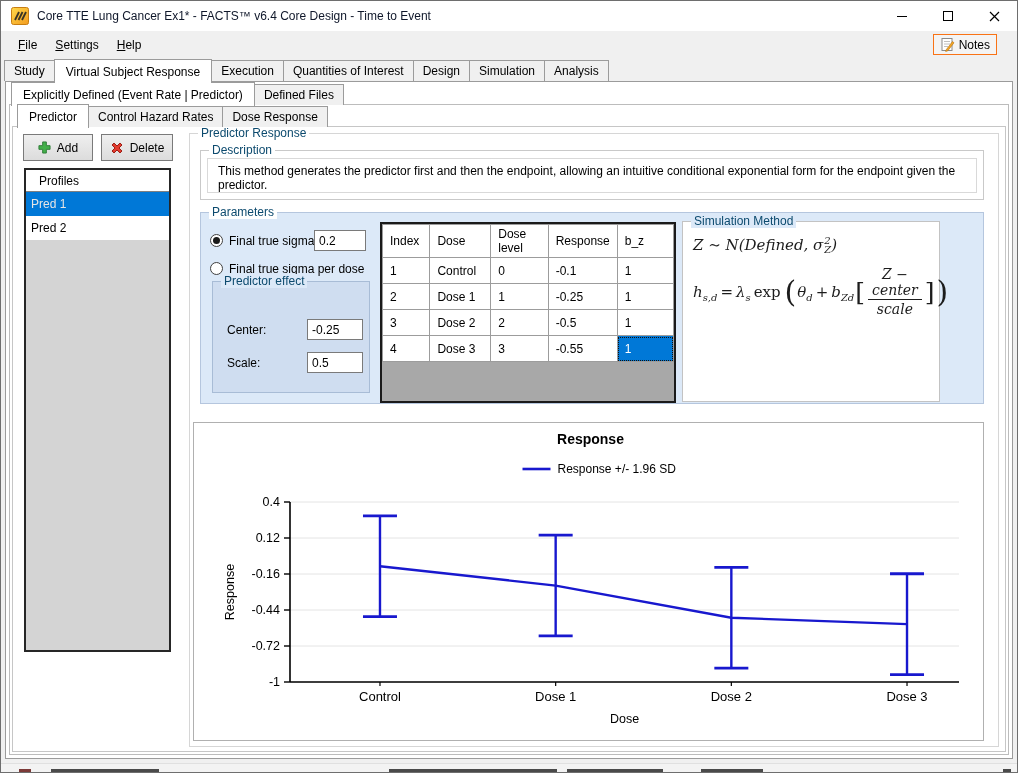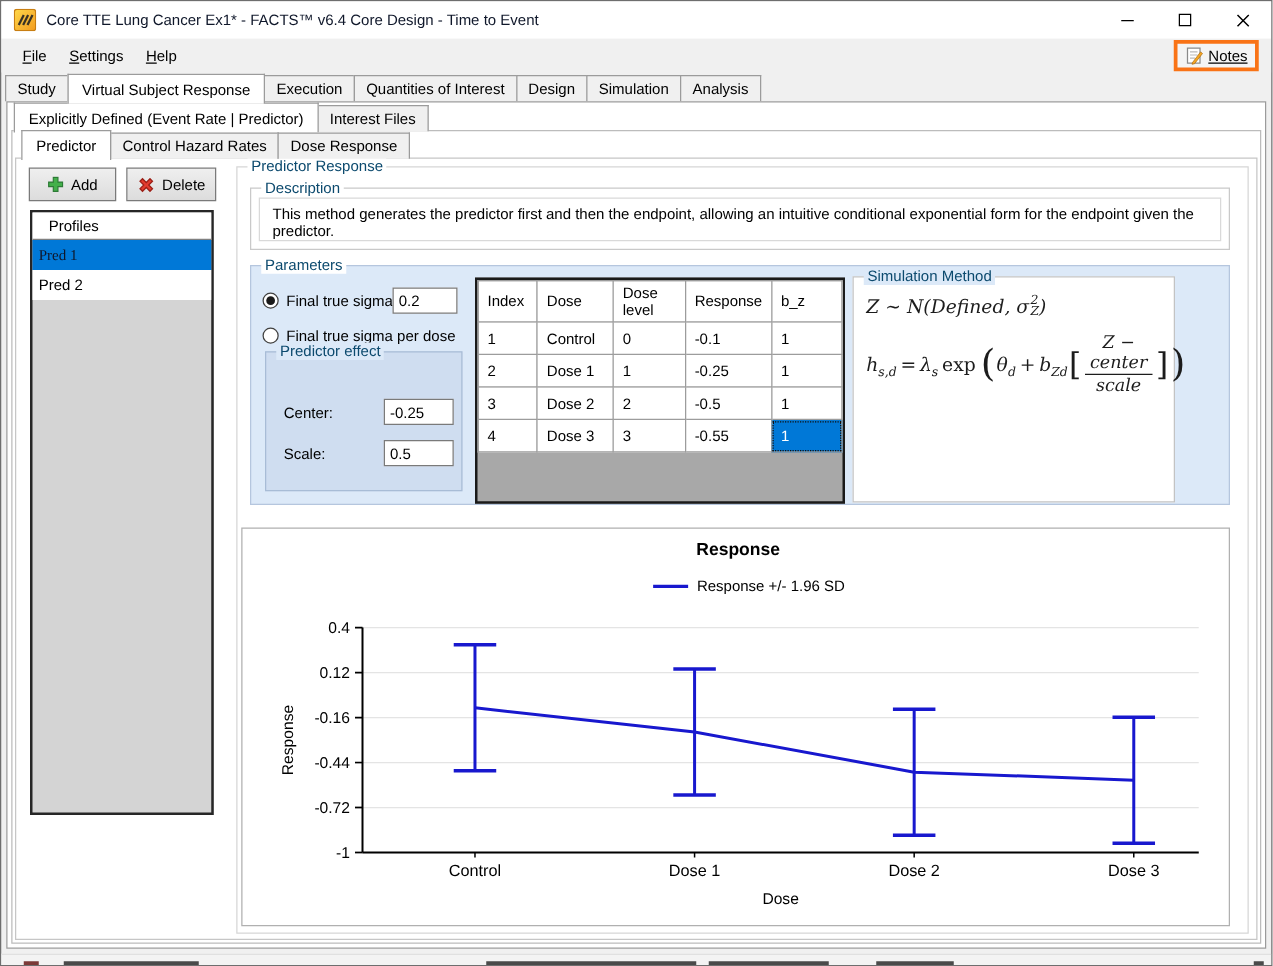--- a/index.html
+++ b/index.html
@@ -14,22 +14,22 @@
   .title-text { font-size:12px; color:#0f172a; }
   .winbtns { margin-left:auto; display:flex; height:30px; }
   .wbtn { width:46px; height:30px; display:flex; align-items:center; justify-content:center; }
   .g-min { width:10px; height:1px; background:#000; }
   .g-max { width:10px; height:10px; border:1px solid #000; }
 
   
   .menubar { position:absolute; left:0; top:30px; right:0; height:27px; background:#f0f0f0;
              display:flex; align-items:center; padding-left:8px; }
   .menu-item { padding:5px 9px; }
-  .notes-btn { margin-left:auto; margin-right:10px; display:flex; align-items:center; gap:4px;
-               padding:2px 6px; border:3px solid #f97316; background:#f4f4f4;text-decoration:underline; }
+  .notes-btn { margin-left:auto; margin-right:20px; display:flex; align-items:center; gap:4px;
+               padding:2px 6px; border:1px solid #f97316; background:#f4f4f4; }
 
   
   .tabs { display:flex; align-items:flex-end; }
   .tab { border:1px solid #9b9b9b; border-bottom:none; background:#f0f0f0;
          padding:3px 9px 3px 9px; margin-right:-1px; position:relative; white-space:nowrap; }
   .tab.active { background:#fff; padding:5px 11px 4px 11px; z-index:5; margin-bottom:-1px; }
   .tabs1 { position:absolute; left:3px; top:58px; right:13px; height:23px;align-items:center; }
   .page1 { position:absolute; left:4px; top:80px; right:4px; bottom:13px;
            background:#fff; border:1px solid #9b9b9b; }
   .tabs2 { position:absolute; left:5px; top:2px; height:21px; z-index:4; }
@@ -42,21 +42,21 @@
   
   .toolbtn { position:absolute; top:7px; height:27px; display:flex; align-items:center; justify-content:center;
              gap:6px; background:linear-gradient(#efefef,#dcdcdc); border:1px solid #7a7a7a; }
   .btn-add { left:10px; width:70px; }
   .btn-delete { left:88px; width:72px; }
   .listbox { position:absolute; left:11px; top:41px; width:147px; height:484px;
              border:2px solid #262626; background:#d4d4d4; }
   .lb-header { height:22px; line-height:22px; background:#fff; padding-left:13px;
                border-bottom:1px solid #808080; }
   .lb-item { height:24px; line-height:24px; background:#fff; padding-left:5px; }
-  .lb-item.selected { background:#0078d7; color:#0f172a;font-family:Liberation Serif, serif; }
+  .lb-item.selected { background:#0078d7; color:#e5e5e5; }
 
   
   .groupbox { position:absolute; border:1px solid #c9c9c9; }
   .gb-label { position:absolute; top:-8px; left:8px; padding:0 3px; color:#0c4a6e;
               background:#fff; line-height:14px; }
   .gb-label.on-blue { background:#dce9f8; }
 
   .group-pr { left:176px; top:6px; right:6px; bottom:4px; border-color:#d6d6d6; background:#fff; }
 
   .desc-group { left:10px; top:16px; right:14px; height:50px; }
@@ -169,21 +169,21 @@
     <div class="tab">Quantities of Interest</div>
     <div class="tab">Design</div>
     <div class="tab">Simulation</div>
     <div class="tab">Analysis</div>
   </div>
 
   <div class="page1">
 
     <div class="tabs tabs2">
       <div class="tab active">Explicitly Defined (Event Rate | Predictor)</div>
-      <div class="tab">Interest Files</div>
+      <div class="tab">Defined Files</div>
     </div>
 
     <div class="page2">
 
       <div class="tabs tabs3">
         <div class="tab active">Predictor</div>
         <div class="tab">Control Hazard Rates</div>
         <div class="tab">Dose Response</div>
       </div>
 

